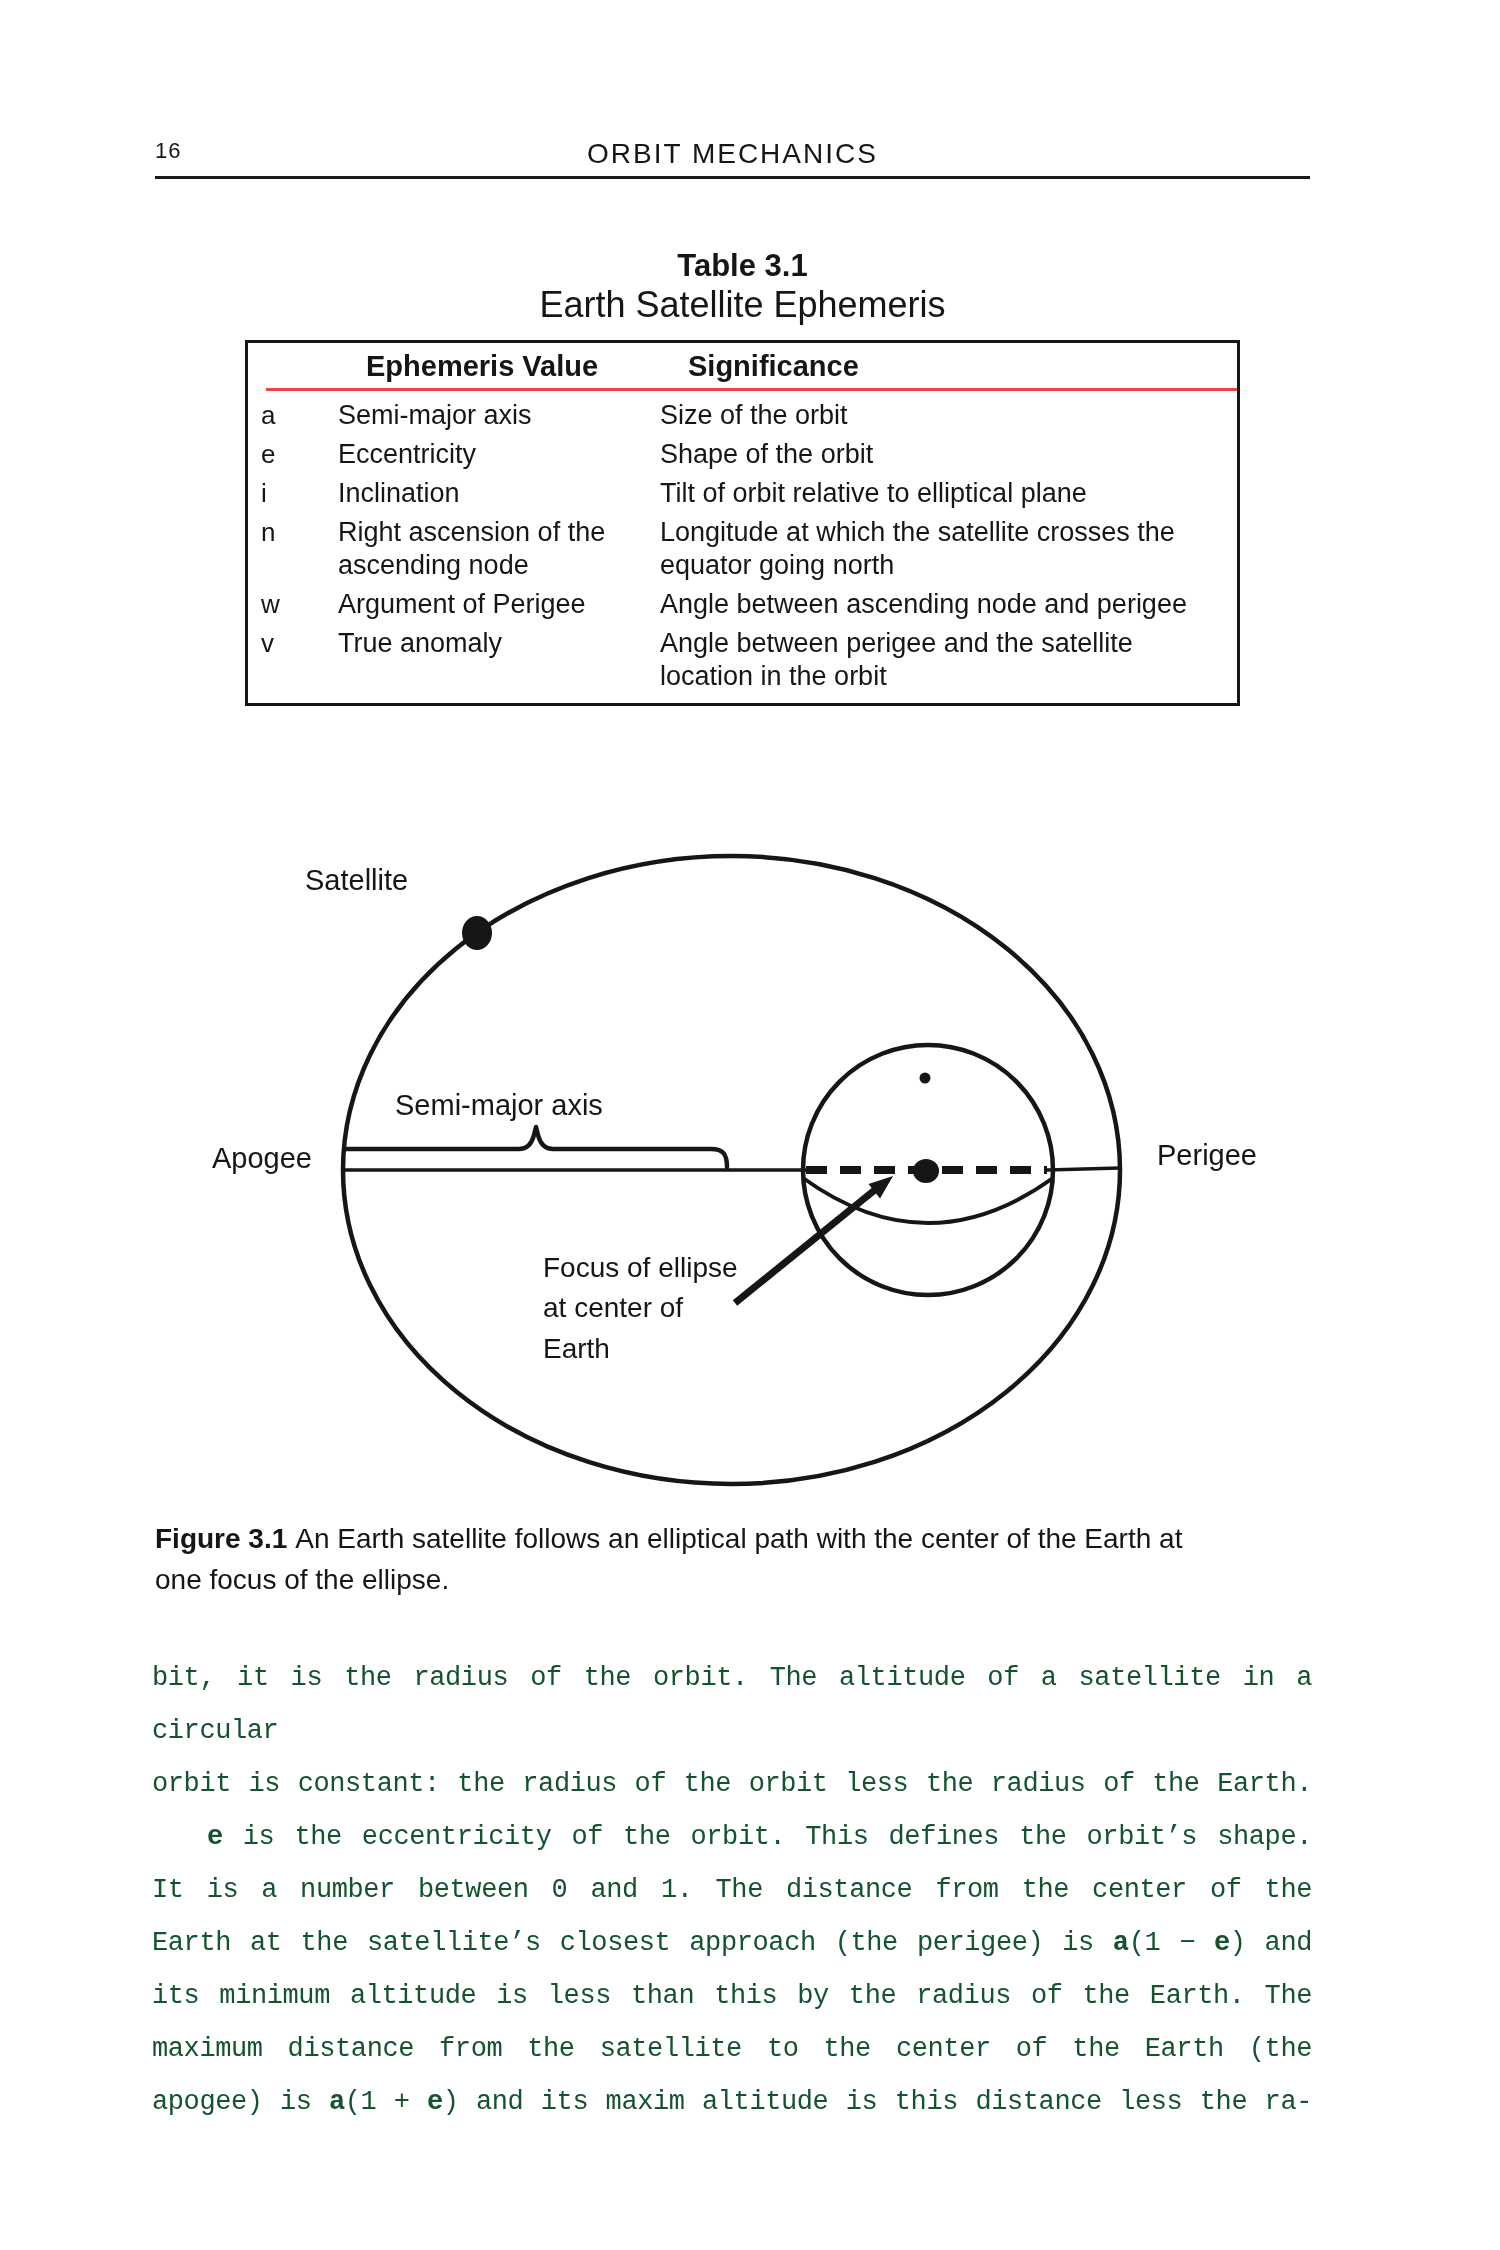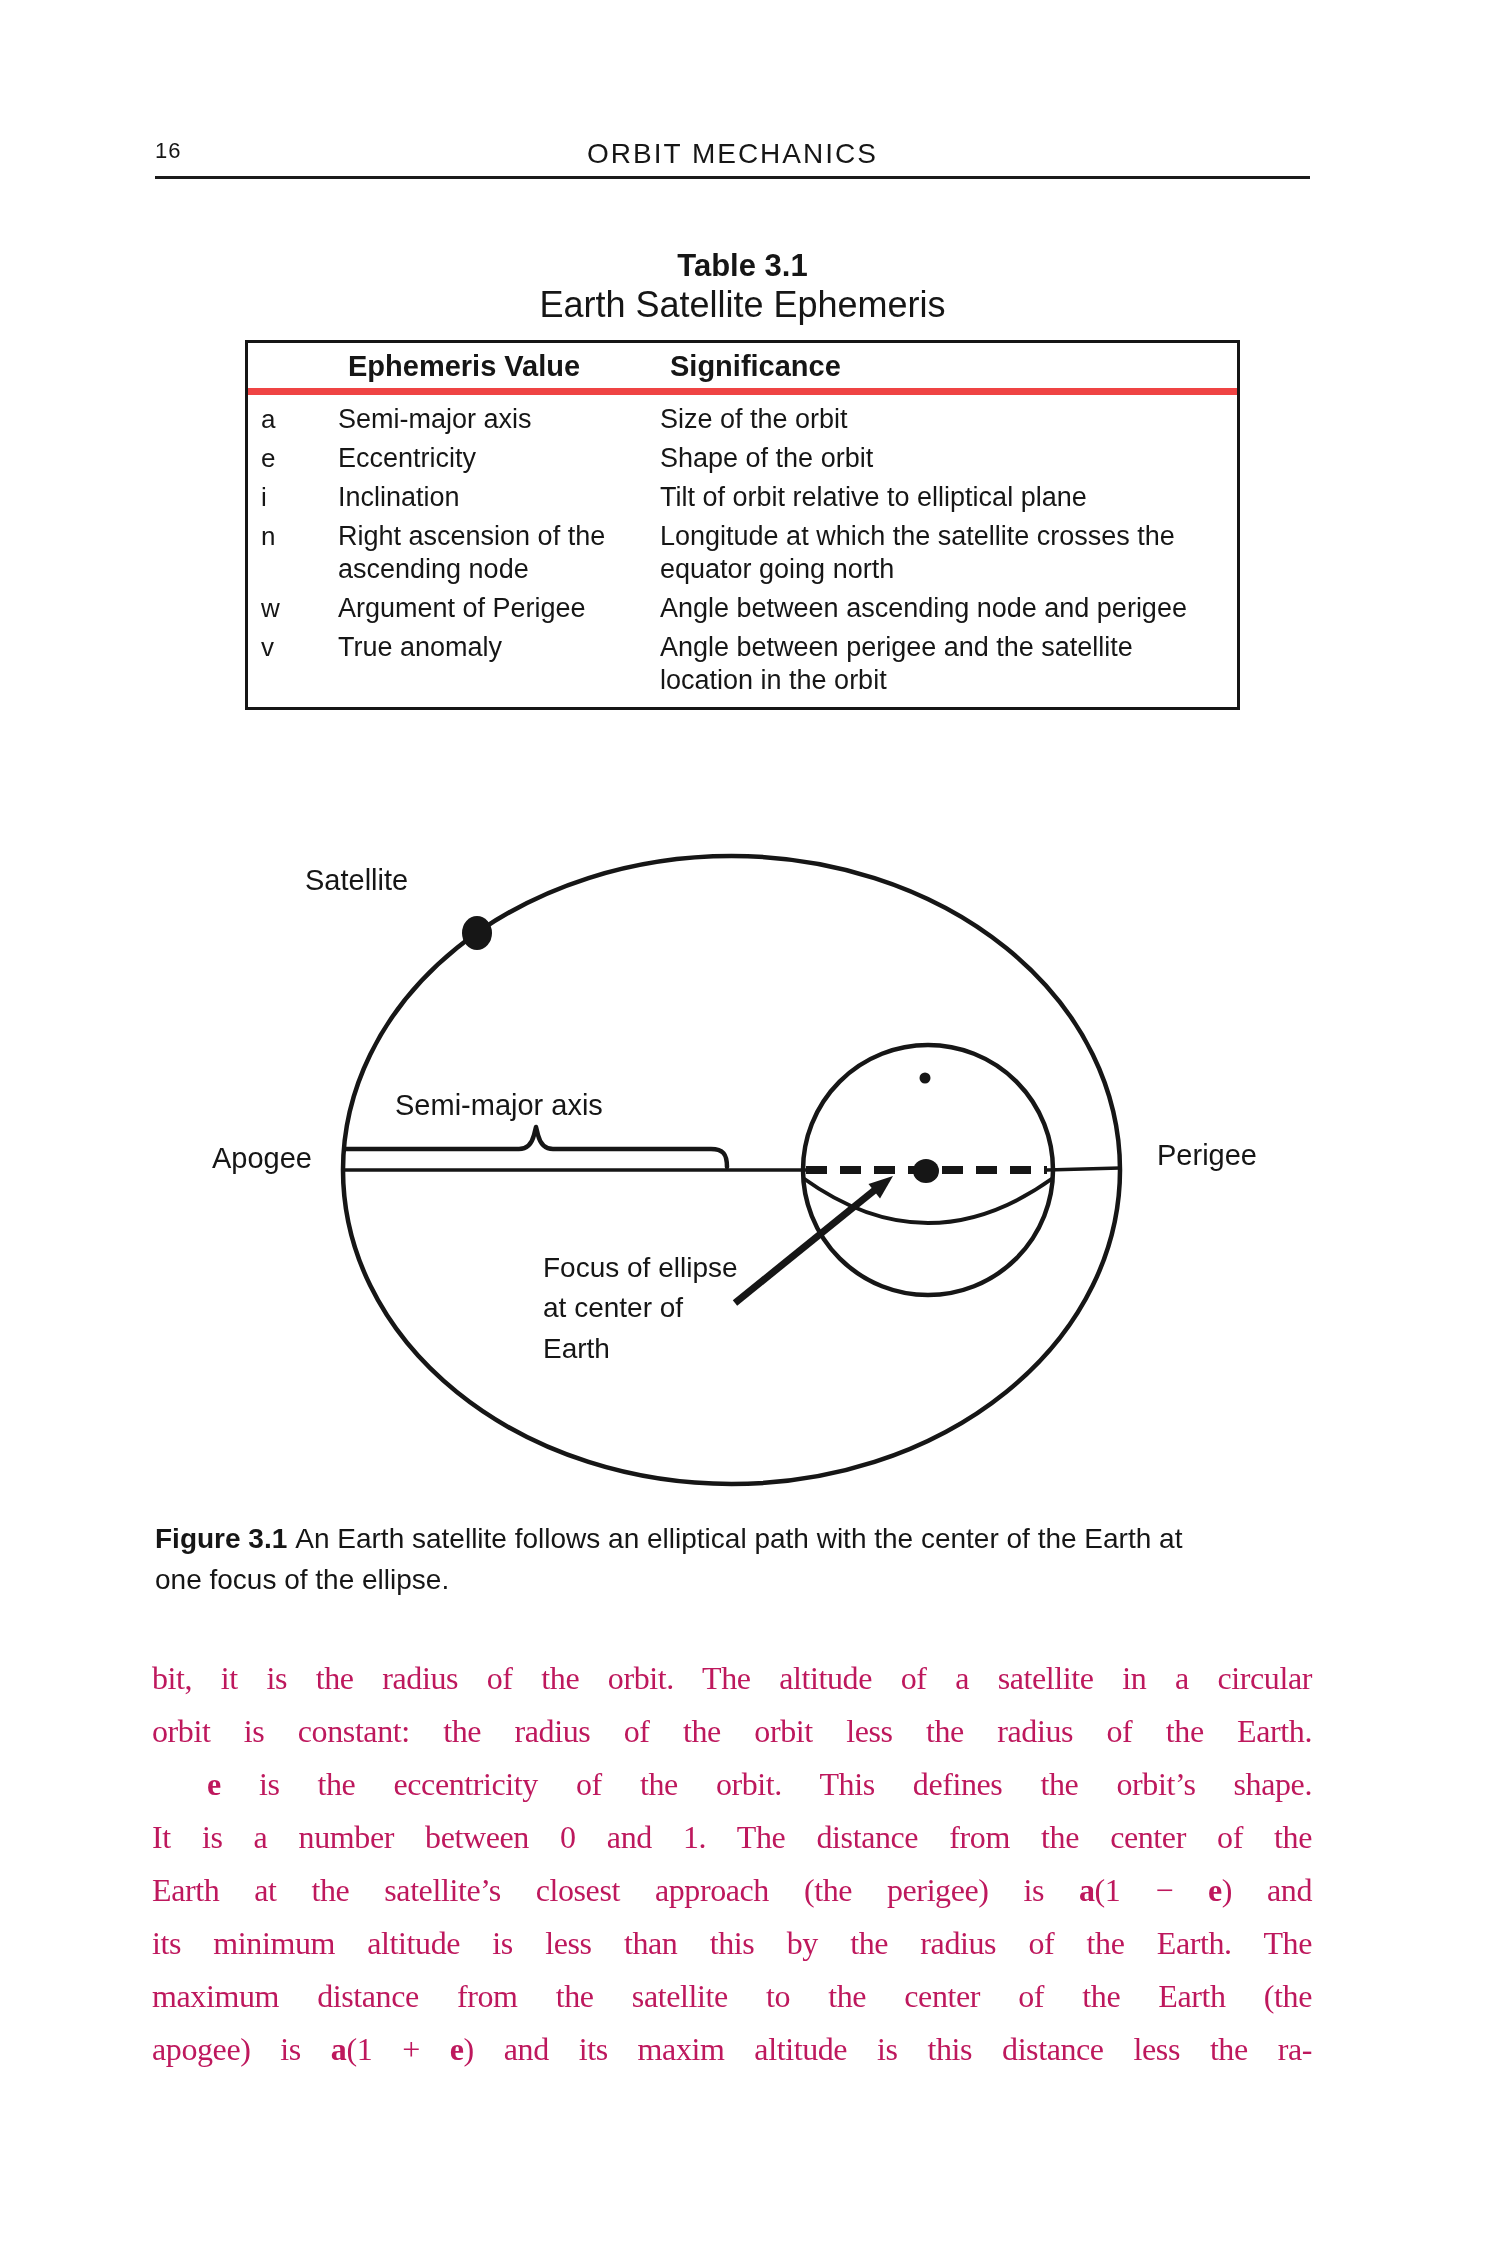--- a/index.html
+++ b/index.html
@@ -15,39 +15,39 @@
   .header-rule{position:absolute;top:176px;left:155px;width:1155px;height:3px;background:#1b1b1b;}
   
   .table-title{position:absolute;top:248px;left:245px;width:995px;text-align:center;font-weight:bold;font-size:31px;}
   .table-subtitle{position:absolute;top:284px;left:245px;width:995px;text-align:center;font-size:36px;}
   
   .ephemeris-table{
     position:absolute;top:340px;left:245px;width:995px;min-height:353px;
     border:3px solid #161616;box-sizing:border-box;background:#fff;
   }
   .thead{display:grid;grid-template-columns:77px 322px 1fr;padding:7px 10px 5px 23px;
-         border-bottom:7px solid #ef4444;}
+         border-bottom:3px solid #ef4444;margin-left:18px;}
   .thead .hdr{font-weight:bold;font-size:29px;}
   .tbody{padding:8px 10px 10px 13px;display:flex;flex-direction:column;row-gap:6px;}
   .trow{display:grid;grid-template-columns:77px 322px 1fr;}
   .trow span{font-size:27px;line-height:33px;white-space:pre-line;}
   .trow .sym{font-size:26px;}
   
   .figure-svg{position:absolute;top:840px;left:0;}
   .figure-svg text{font-family:"Liberation Sans",sans-serif;fill:#161616;}
   .fig-label{font-size:29px;}
   .fig-label-sm{font-size:28px;}
   
   .caption{position:absolute;top:1518px;left:155px;width:1160px;font-size:28px;line-height:41px;}
   .caption .cap-label{font-weight:bold;margin-right:8px;}
   
   .bodytext{
     position:absolute;top:1652px;left:152px;width:1160px;
-    font-family:Liberation Serif, serif;font-size:32px;line-height:53px;
-    letter-spacing:-0.4px;color:#be185d;
+    font-family:Liberation Mono, monospace;font-size:27px;line-height:53px;
+    letter-spacing:-0.4px;color:#14532d;
   }
   .bline{text-align:justify;text-align-last:justify;white-space:normal;}
   .bline.indent{padding-left:55px;}
   .bline .b{font-weight:bold;}
 </style>
 </head>
 <body>
 
 <div class="page">
 

